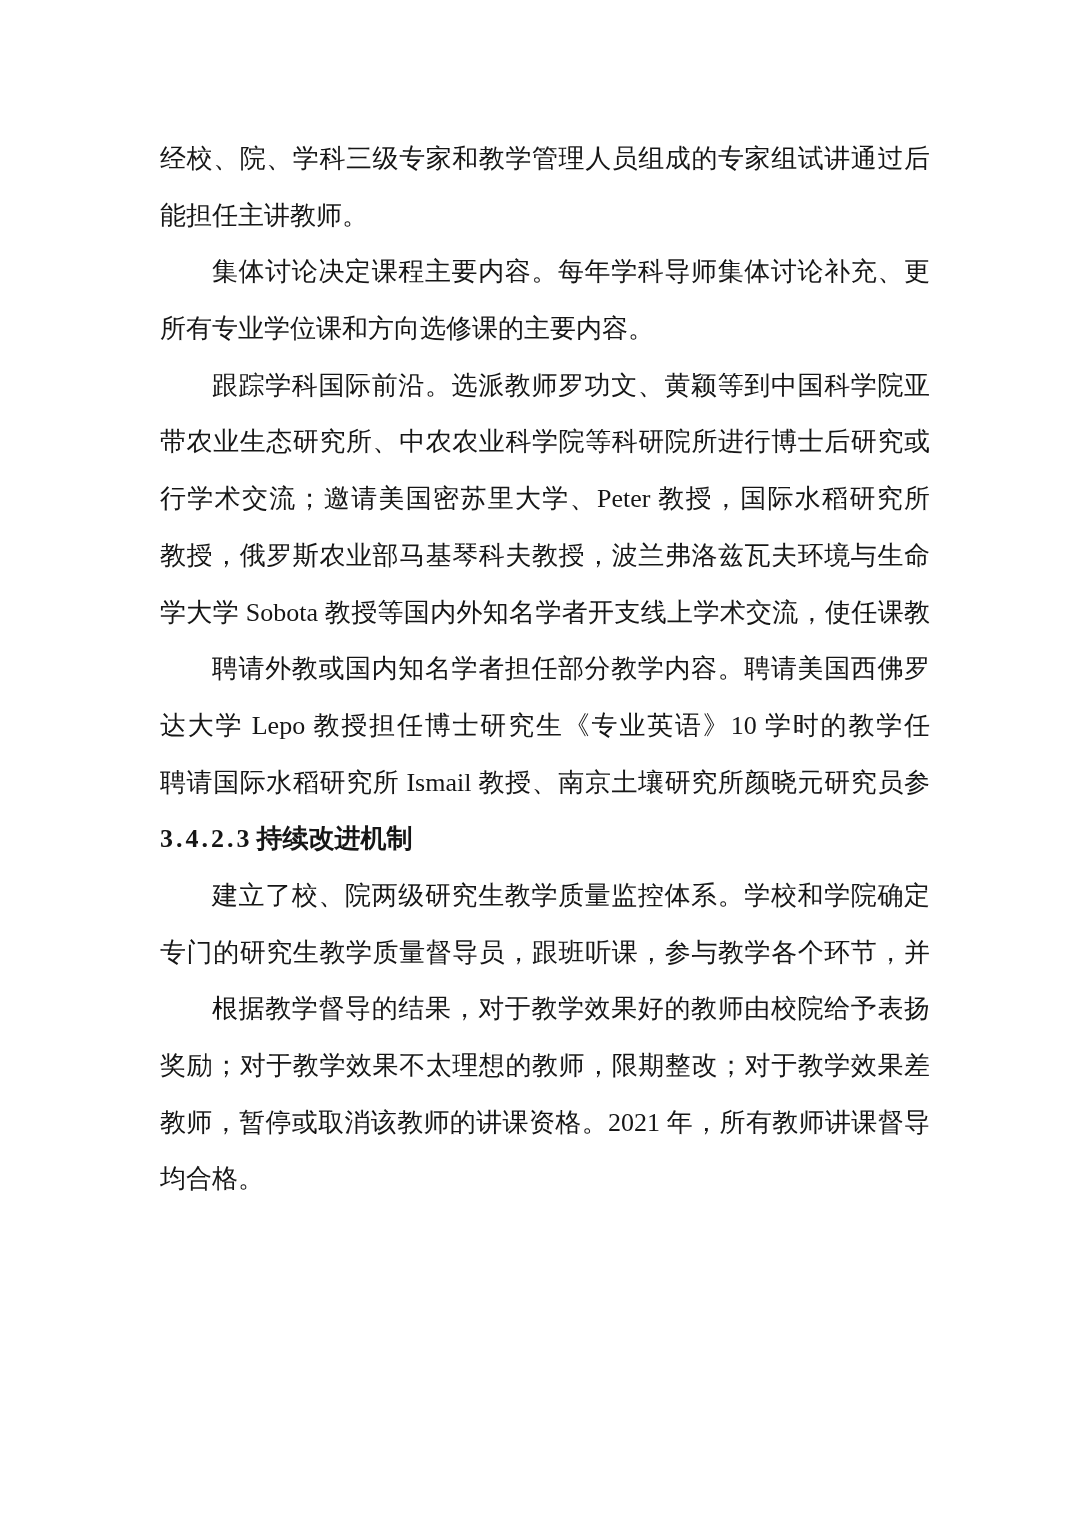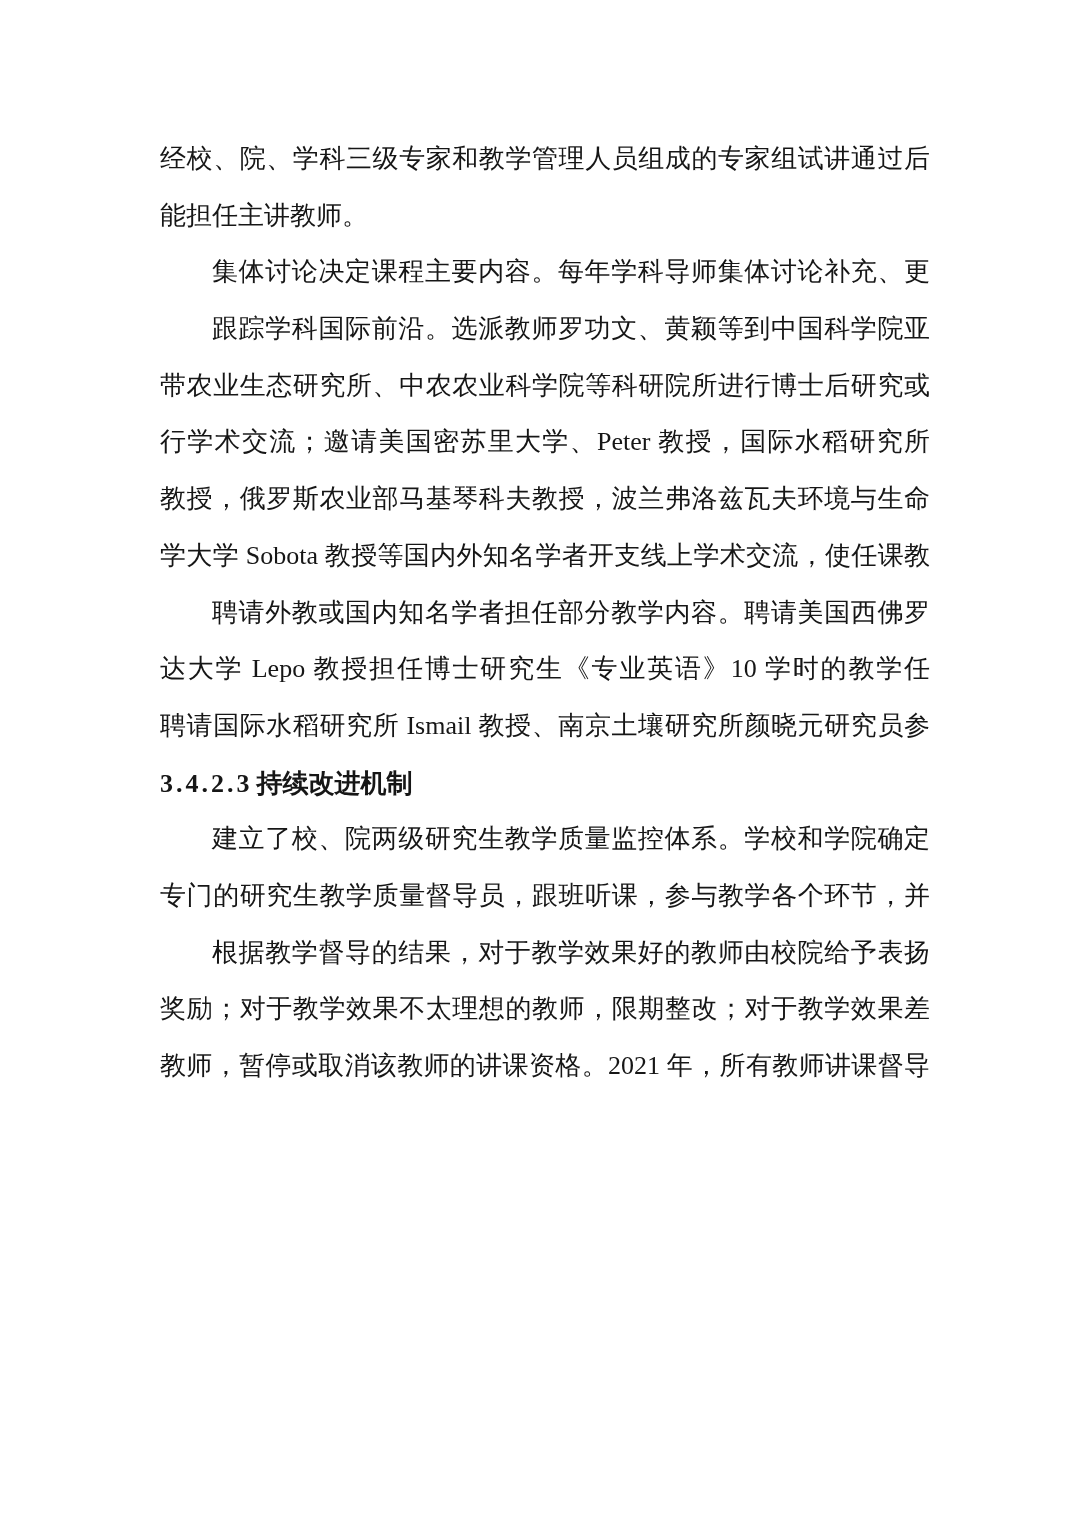--- a/index.html
+++ b/index.html
@@ -44,35 +44,36 @@
     text-align: left;
     text-align-last: left;
     font-weight: bold;
   }
   .h-num {
     font-family: "Liberation Serif", "DejaVu Serif", serif;
     letter-spacing: 3px;
     margin-right: 4px;
   }
   .h-title {
-    font-family: Liberation Sans, sans-serif;
+    font-family: Liberation Serif, serif;
     font-weight: bold;
   }
 </style>
 </head>
 <body>
 
 <div class="page">
   <div class="content">
       <div class="paragraph">
         <div class="line">经校、院、学科三级专家和教学管理人员组成的专家组试讲通过后方</div>
         <div class="line last">能担任主讲教师。</div>
       </div>
       <div class="paragraph">
         <div class="line indent">集体讨论决定课程主要内容。每年学科导师集体讨论补充、更新</div>
+        <div class="line last">所有专业学位课和方向选修课的主要内容。</div>
       </div>
       <div class="paragraph">
         <div class="line indent">跟踪学科国际前沿。选派教师罗功文、黄颖等到中国科学院亚热</div>
         <div class="line">带农业生态研究所、中农农业科学院等科研院所进行博士后研究或进</div>
         <div class="line">行学术交流；邀请美国密苏里大学、Peter 教授，国际水稻研究所 Ismail</div>
         <div class="line">教授，俄罗斯农业部马基琴科夫教授，波兰弗洛兹瓦夫环境与生命科</div>
         <div class="line">学大学 Sobota 教授等国内外知名学者开支线上学术交流，使任课教</div>
       </div>
       <div class="paragraph">
         <div class="line indent">聘请外教或国内知名学者担任部分教学内容。聘请美国西佛罗里</div>
@@ -81,15 +82,16 @@
       </div>
       <div class="line heading"><span class="h-num">3.4.2.3</span><span class="h-title">持续改进机制</span></div>
       <div class="paragraph">
         <div class="line indent">建立了校、院两级研究生教学质量监控体系。学校和学院确定了</div>
         <div class="line">专门的研究生教学质量督导员，跟班听课，参与教学各个环节，并将</div>
       </div>
       <div class="paragraph">
         <div class="line indent">根据教学督导的结果，对于教学效果好的教师由校院给予表扬和</div>
         <div class="line">奖励；对于教学效果不太理想的教师，限期整改；对于教学效果差的</div>
         <div class="line">教师，暂停或取消该教师的讲课资格。2021 年，所有教师讲课督导</div>
+        <div class="line last">均合格。</div>
       </div>
     </div>
 </div>
 
 </body></html>

